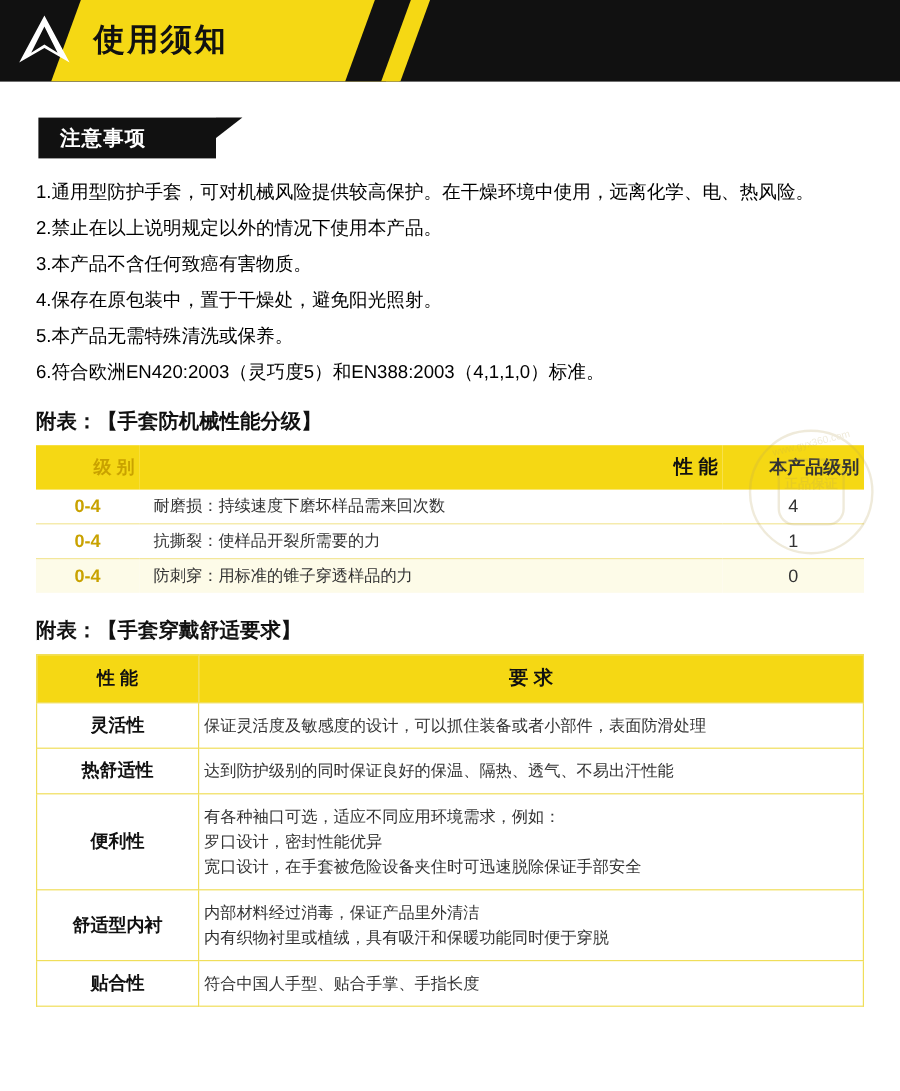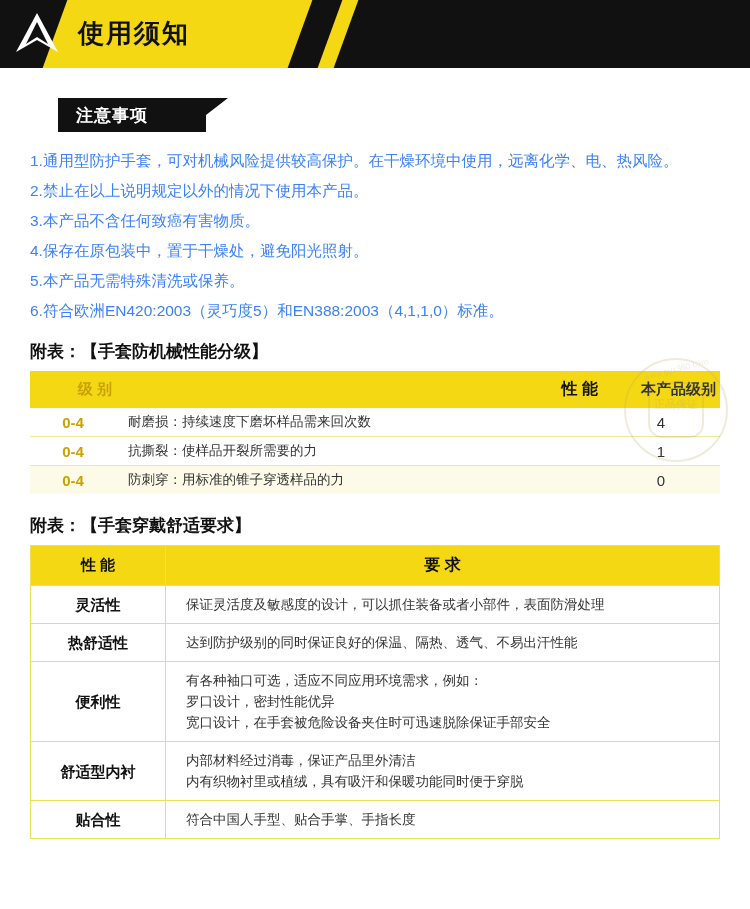--- a/index.html
+++ b/index.html
@@ -63,21 +63,21 @@
     top: 16px;
     font-size: 26px;
     font-weight: bold;
     color: #111111;
     letter-spacing: 2px;
   }
 
   
   .notice-wrap {
     position: relative;
-    margin: 30px 0 0 58px;
+    margin: 30px 0 0 32px;
     width: 180px;
     height: 34px;
   }
   .notice-tag {
     position: absolute;
     left: 0;
     top: 0;
     width: 148px;
     height: 34px;
     background: #111111;
@@ -100,21 +100,21 @@
     font-size: 17px;
     font-weight: bold;
     letter-spacing: 1px;
   }
 
   
   .notes {
     margin: 14px 30px 0 30px;
     font-size: 15.5px;
     line-height: 30px;
-    color: #3b82f6;
+    color: #000000;
   }
   .note-line { margin: 0; }
 
   
   .sub-heading {
     margin: 14px 0 8px 30px;
     font-size: 17px;
     font-weight: bold;
     color: #111111;
   }
@@ -159,21 +159,21 @@
     font-weight: bold;
     padding: 9px 4px;
     text-align: center;
     color: #111111;
     border: 1px solid #f0de5a;
   }
   .table2 td {
     border: 1px solid #f0de5a;
     font-size: 13.5px;
     color: #333333;
-    padding: 8px 20px;
+    padding: 8px 4px;
     line-height: 21px;
     vertical-align: middle;
   }
   .t2-col1 {
     width: 135px;
     text-align: center;
     font-size: 15px !important;
     font-weight: bold;
     color: #111111 !important;
   }

